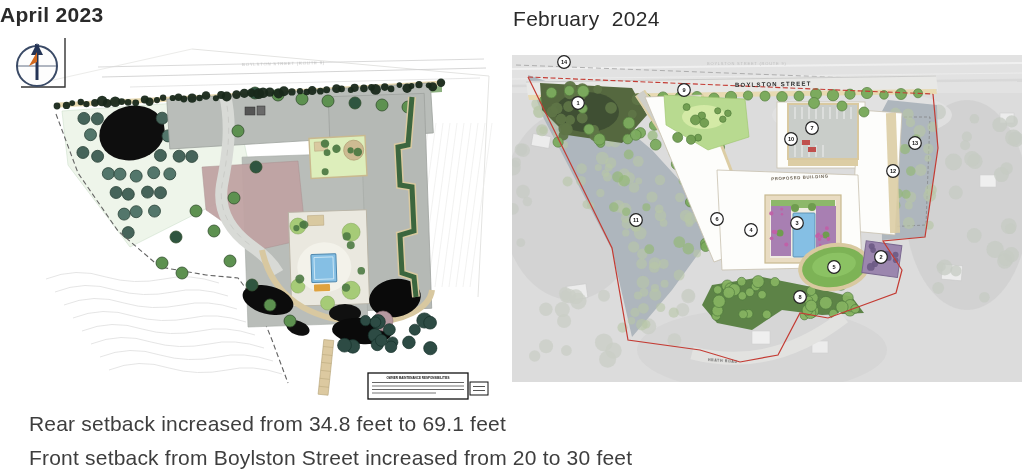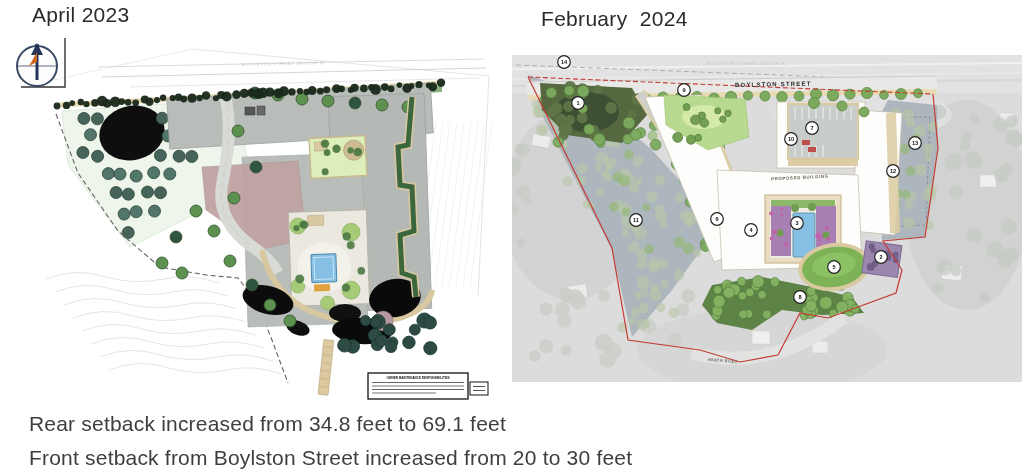--- a/index.html
+++ b/index.html
@@ -1,20 +1,20 @@
 <!DOCTYPE html>
 <html><head>
 <meta charset="utf-8">
 <style>
   html,body{margin:0;padding:0;background:#ffffff;}
   .stage{position:relative;width:1024px;height:473px;background:#fff;overflow:hidden;
          font-family:"Liberation Sans","DejaVu Sans",sans-serif;}
   .panel-title{position:absolute;font-size:21px;color:#2a2a2a;white-space:pre;letter-spacing:.3px;}
-  #title-left{left:32px;top:3px;}
-  #title-right{left:513px;top:7px;margin-left:28px;}
+  #title-left{left:0;top:3px;font-weight:bold;}
+  #title-right{left:513px;top:7px;}
   .caption{position:absolute;left:29px;font-size:21px;color:#3e3e3e;letter-spacing:.2px;}
   #cap1{top:412px;}
   #cap2{top:446px;}
   svg{position:absolute;}
   #lp{left:10px;top:35px;}
   #rp{left:512px;top:55px;}
   .faint-label{opacity:.85;filter:blur(.4px);}
   .blur-label{opacity:.8;filter:blur(.6px);}
   text{font-family:"Liberation Sans","DejaVu Sans",sans-serif;}
 </style>

